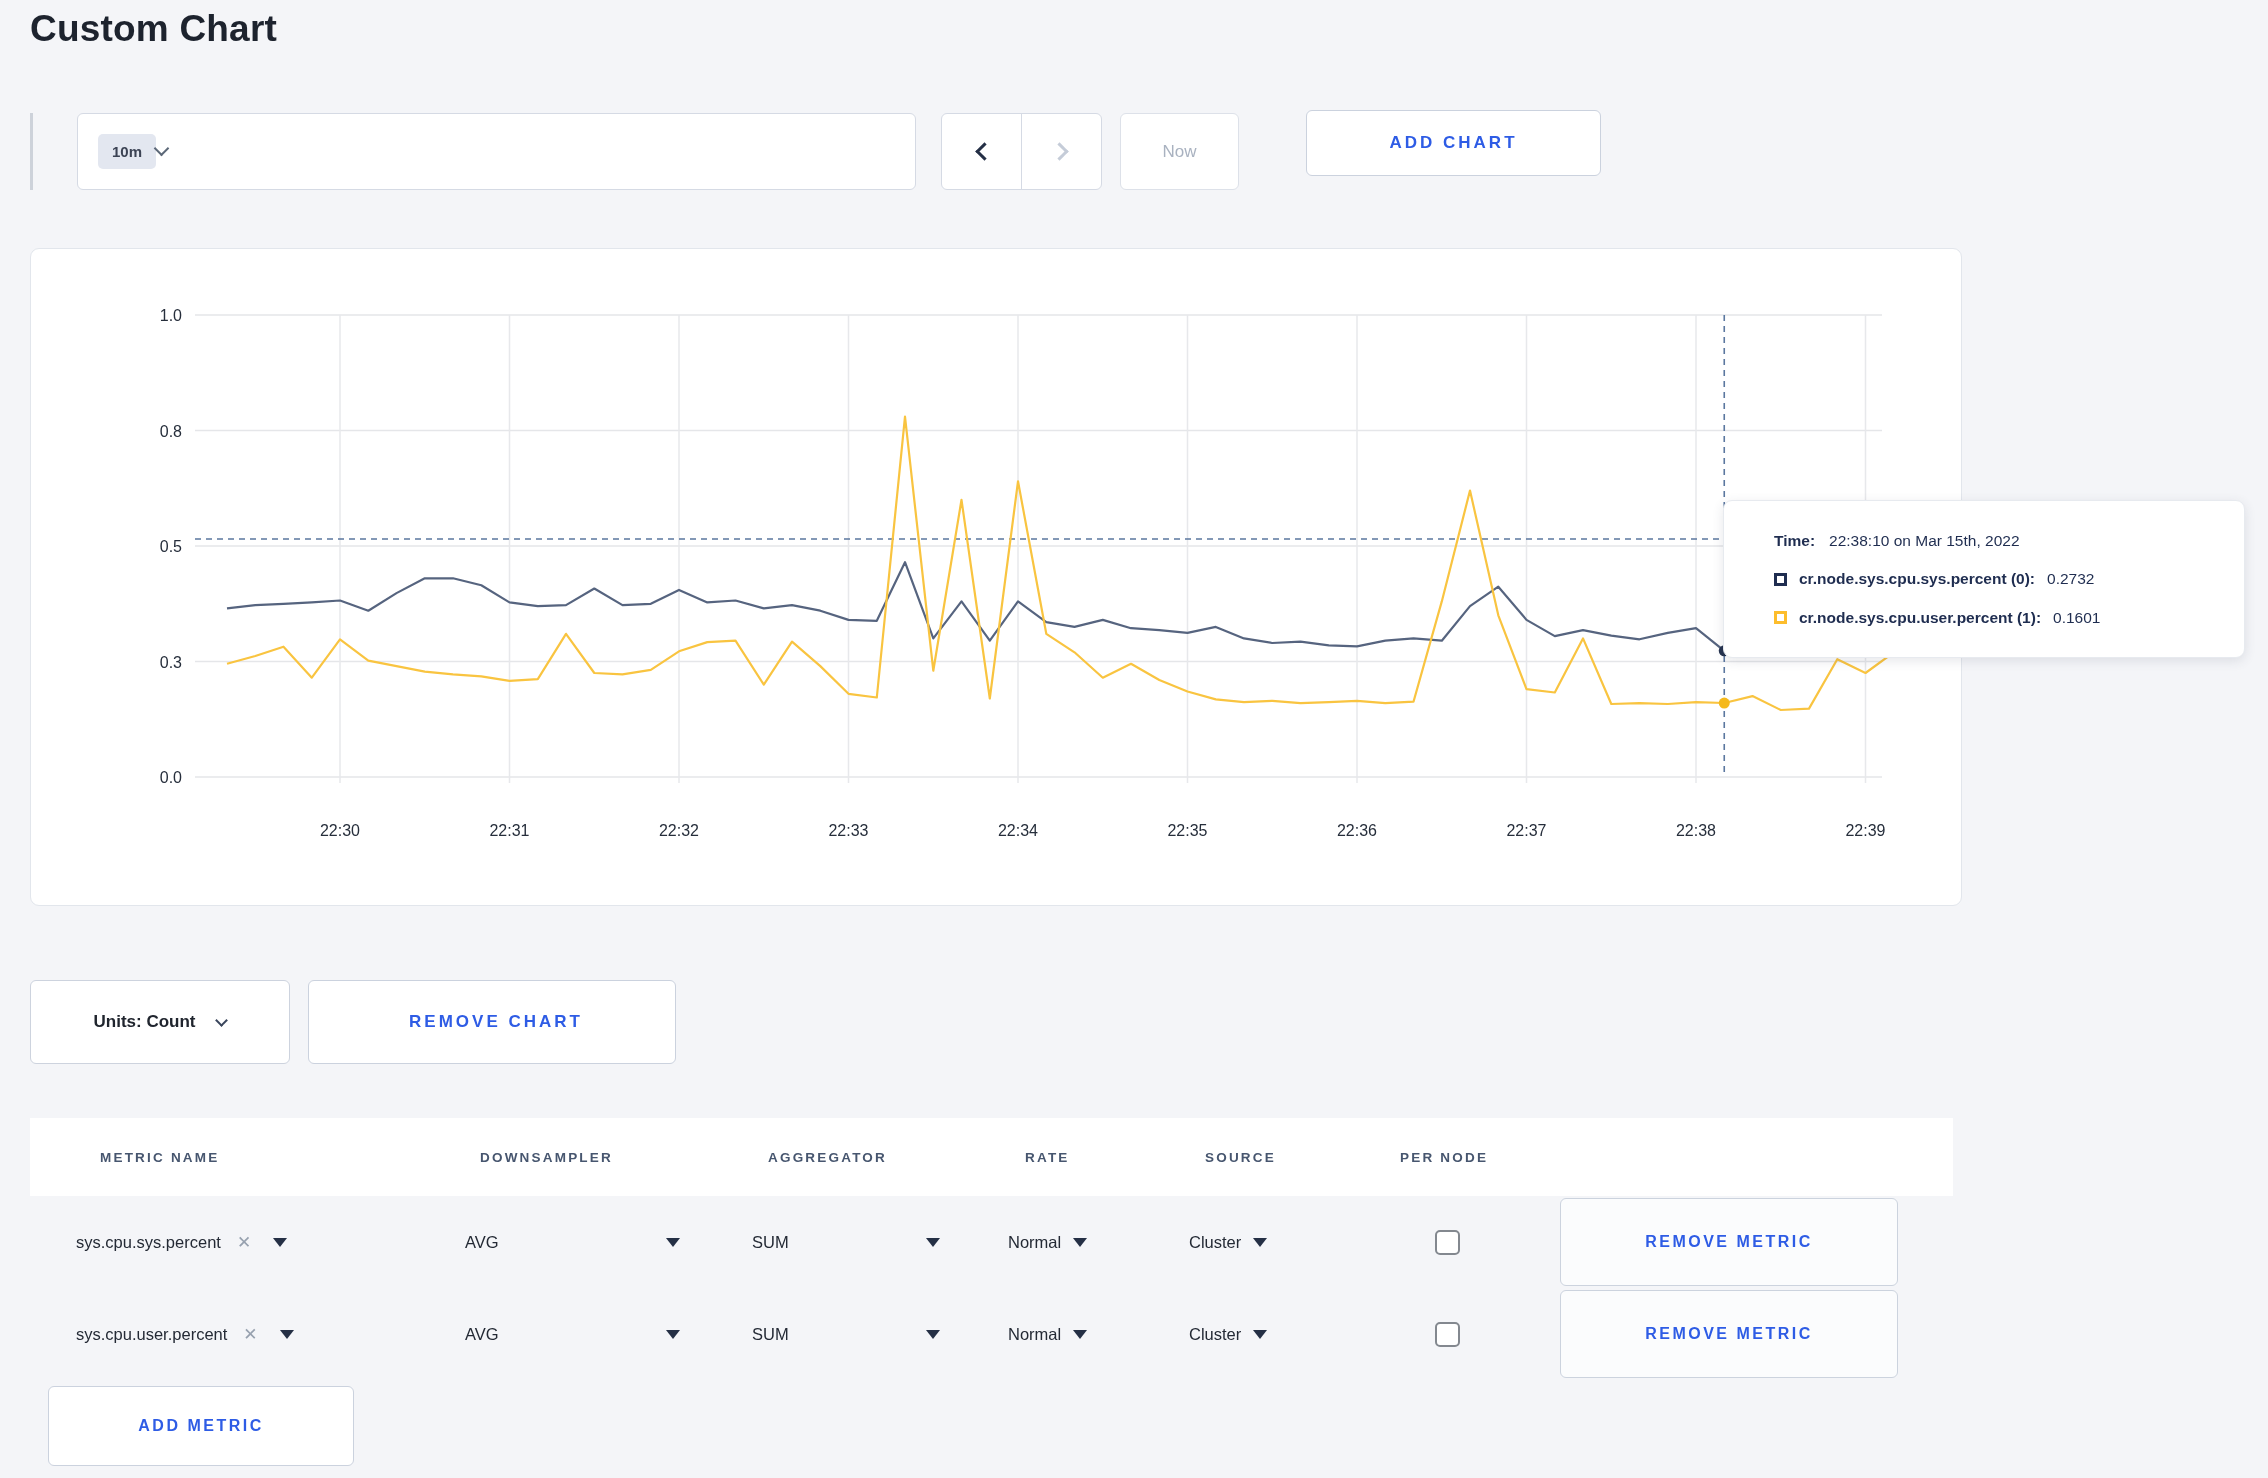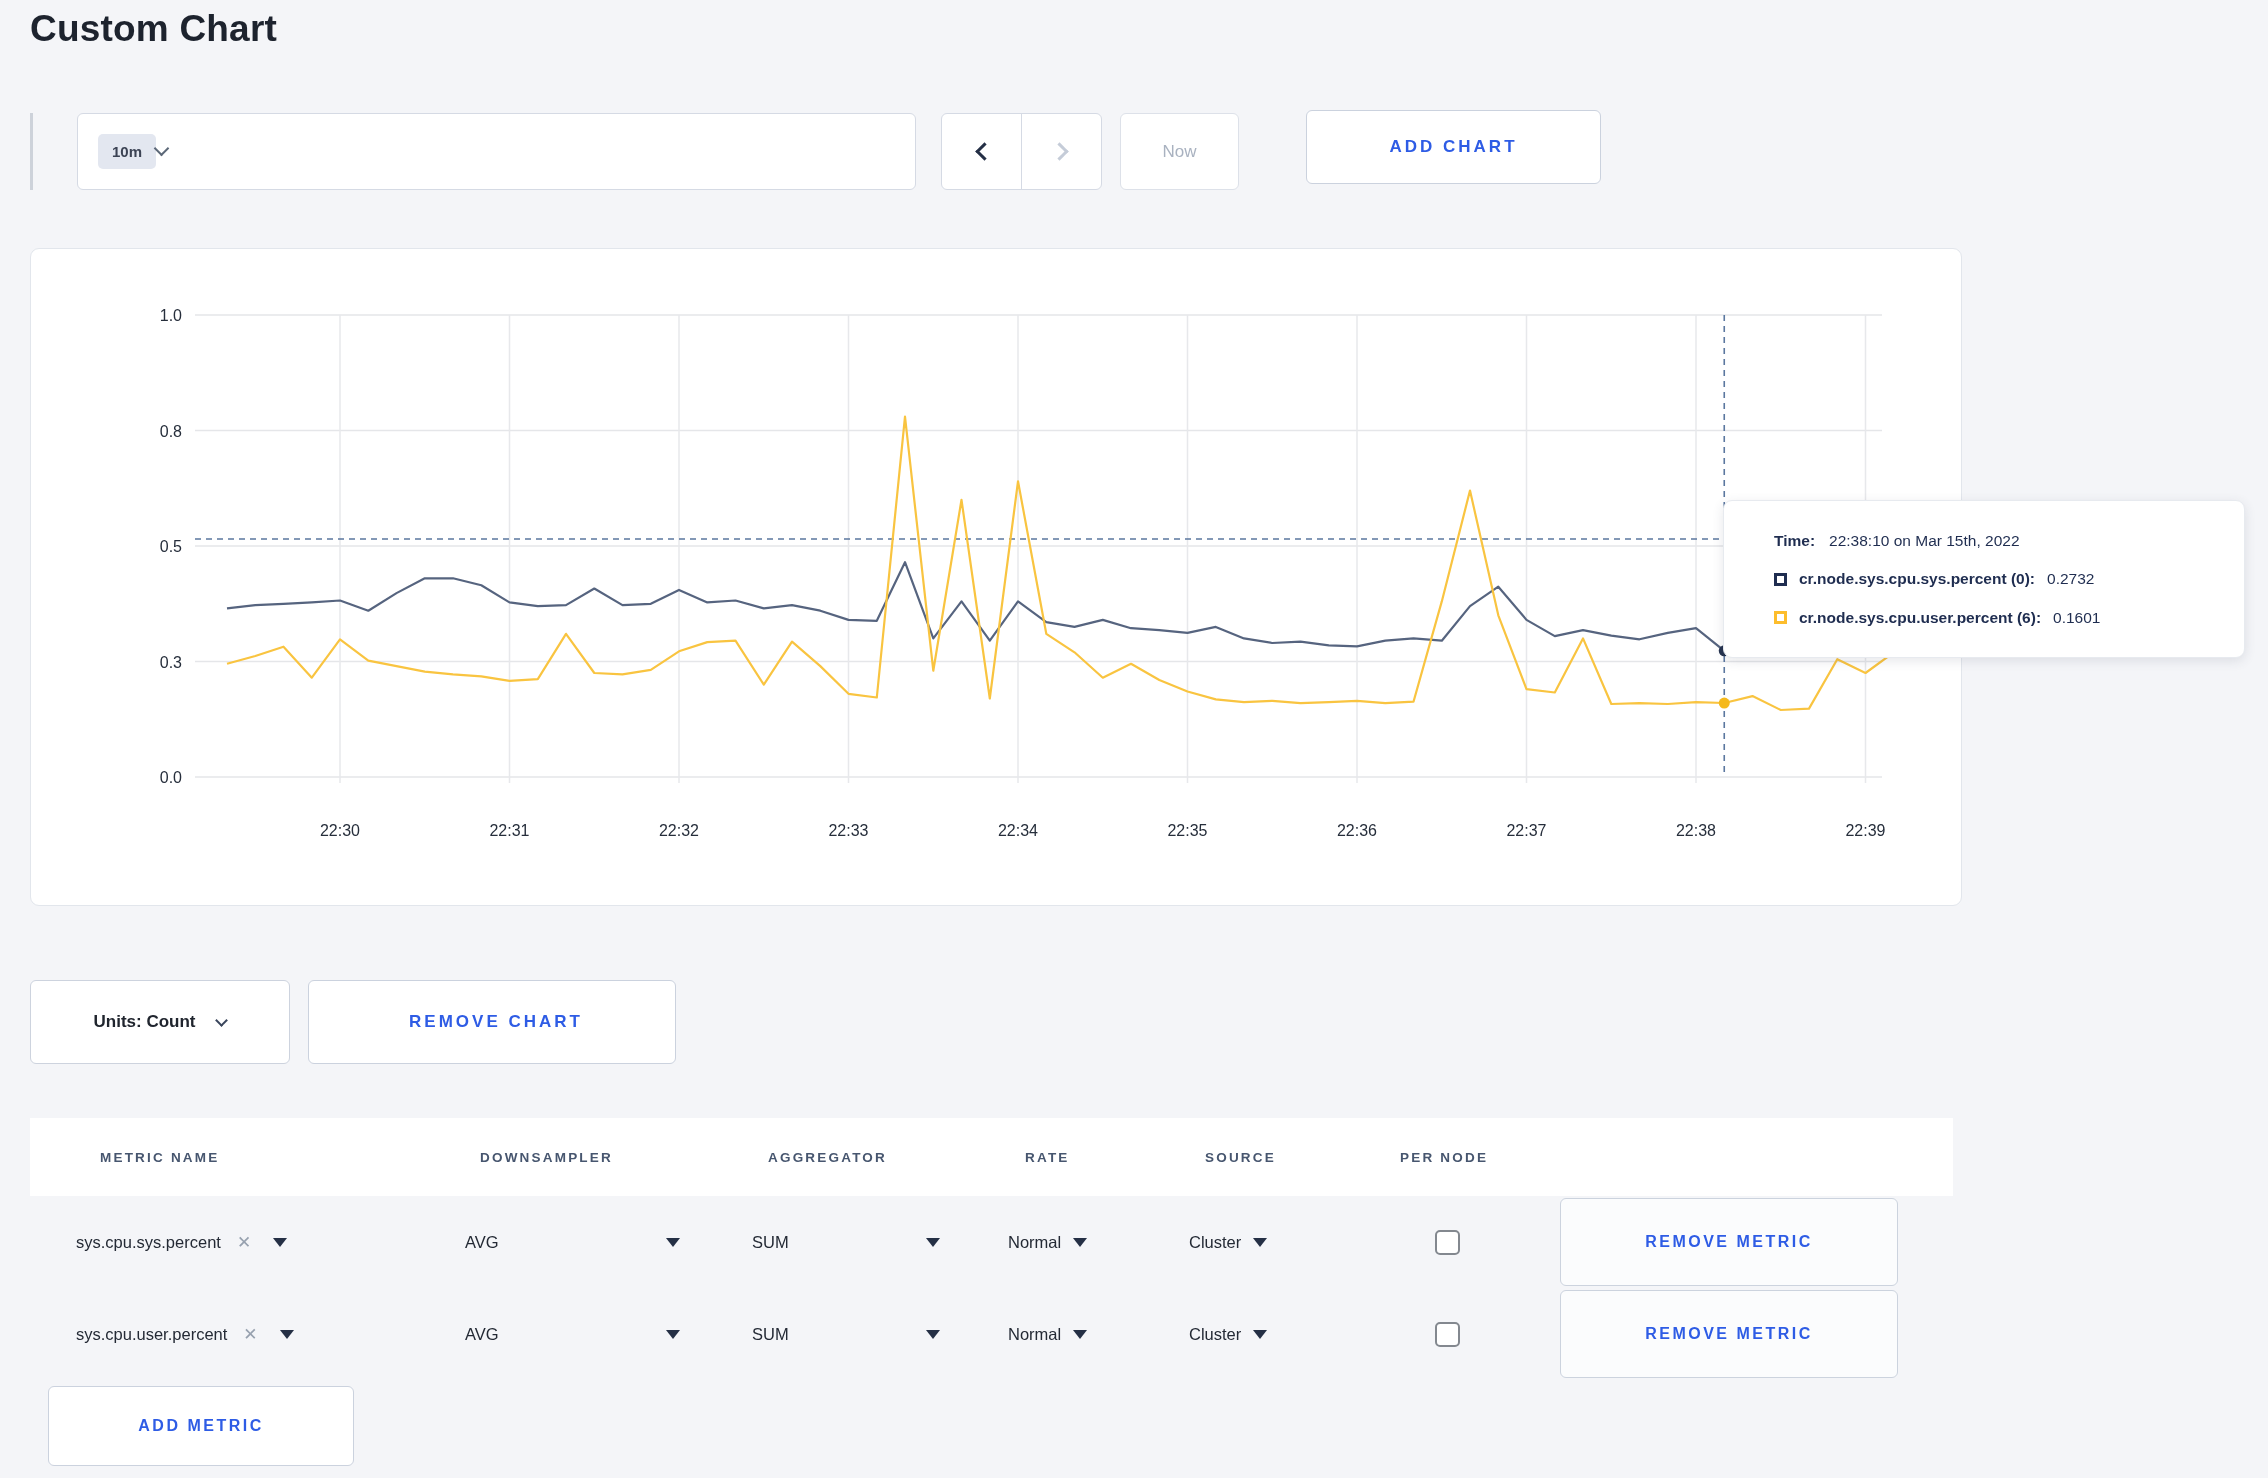--- a/index.html
+++ b/index.html
@@ -53,21 +53,21 @@
     left:1120px; top:113px; width:119px; height:77px;
     background:#fff; border:1.5px solid #dde1e9; border-radius:6px;
     display:flex; align-items:center; justify-content:center;
     font-size:17px; color:#a9b2c0; cursor:default;
   }
   .btn-blue {
     background:#fff; border:1.5px solid #cbd2de; border-radius:6px;
     display:flex; align-items:center; justify-content:center;
     font-size:17px; font-weight:600; letter-spacing:3px; color:#2e5ce5; cursor:pointer;
   }
-  .add-chart { left:1306px; top:110px; width:295px; height:74px; }
+  .add-chart { left:1306px; top:110px; width:295px; height:66px; }
 
   
   .chart-card {
     left:30px; top:248px; width:1932px; height:658px;
     background:#fff; border:1px solid #e2e6ec; border-radius:9px;
   }
   #chart-svg { left:0; top:0; width:2268px; height:1478px; pointer-events:none; }
   .tick-label { font-family:"Liberation Sans",sans-serif; font-size:16px; fill:#262e3b; }
 
   
@@ -196,21 +196,21 @@
     <span class="lbl">Time:</span>
     <span>22:38:10 on Mar 15th, 2022</span>
   </div>
   <div class="tt-row">
     <span class="swatch" style="border-color: rgb(31, 45, 80);"></span>
     <span class="tt-name">cr.node.sys.cpu.sys.percent (0):</span>
     <span>0.2732</span>
   </div>
   <div class="tt-row">
     <span class="swatch" style="border-color: rgb(253, 189, 44);"></span>
-    <span class="tt-name">cr.node.sys.cpu.user.percent (6):</span>
+    <span class="tt-name">cr.node.sys.cpu.user.percent (1):</span>
     <span>0.1601</span>
   </div>
 </div>
 
 <div class="abs units-select">
   <span>Units: Count</span>
   <span class="chev"></span>
 </div>
 <div class="abs btn-blue remove-chart">REMOVE CHART</div>
 

